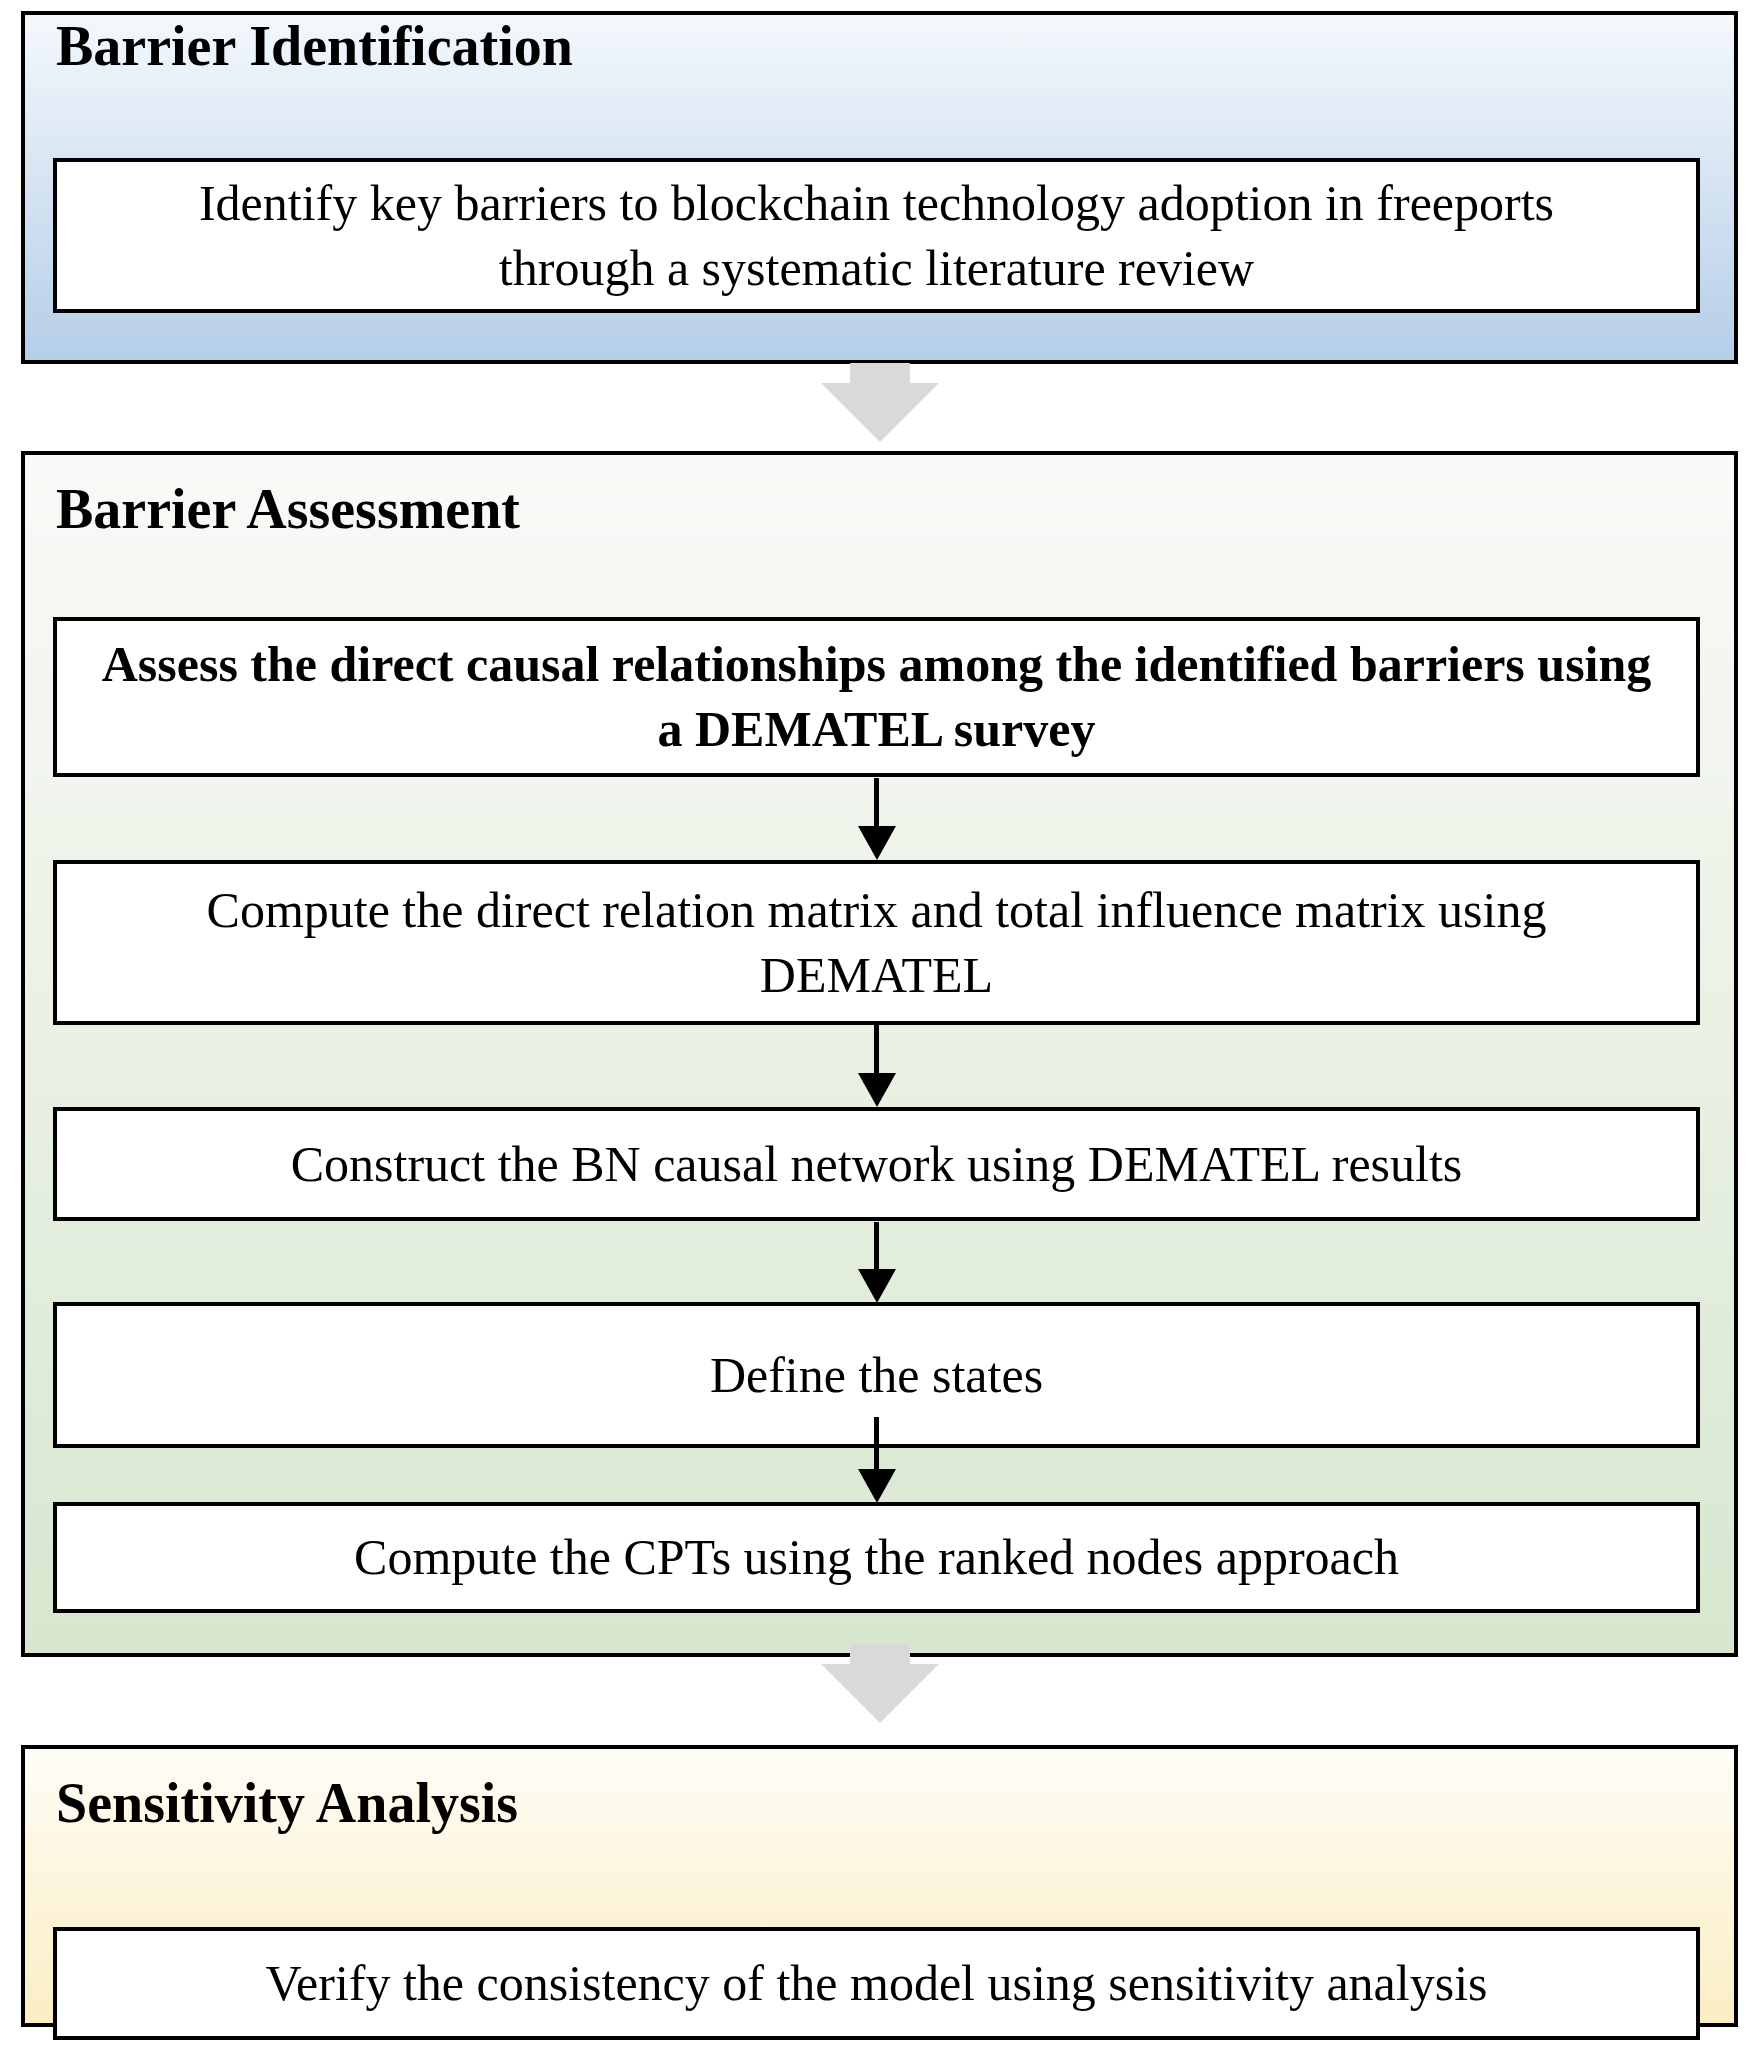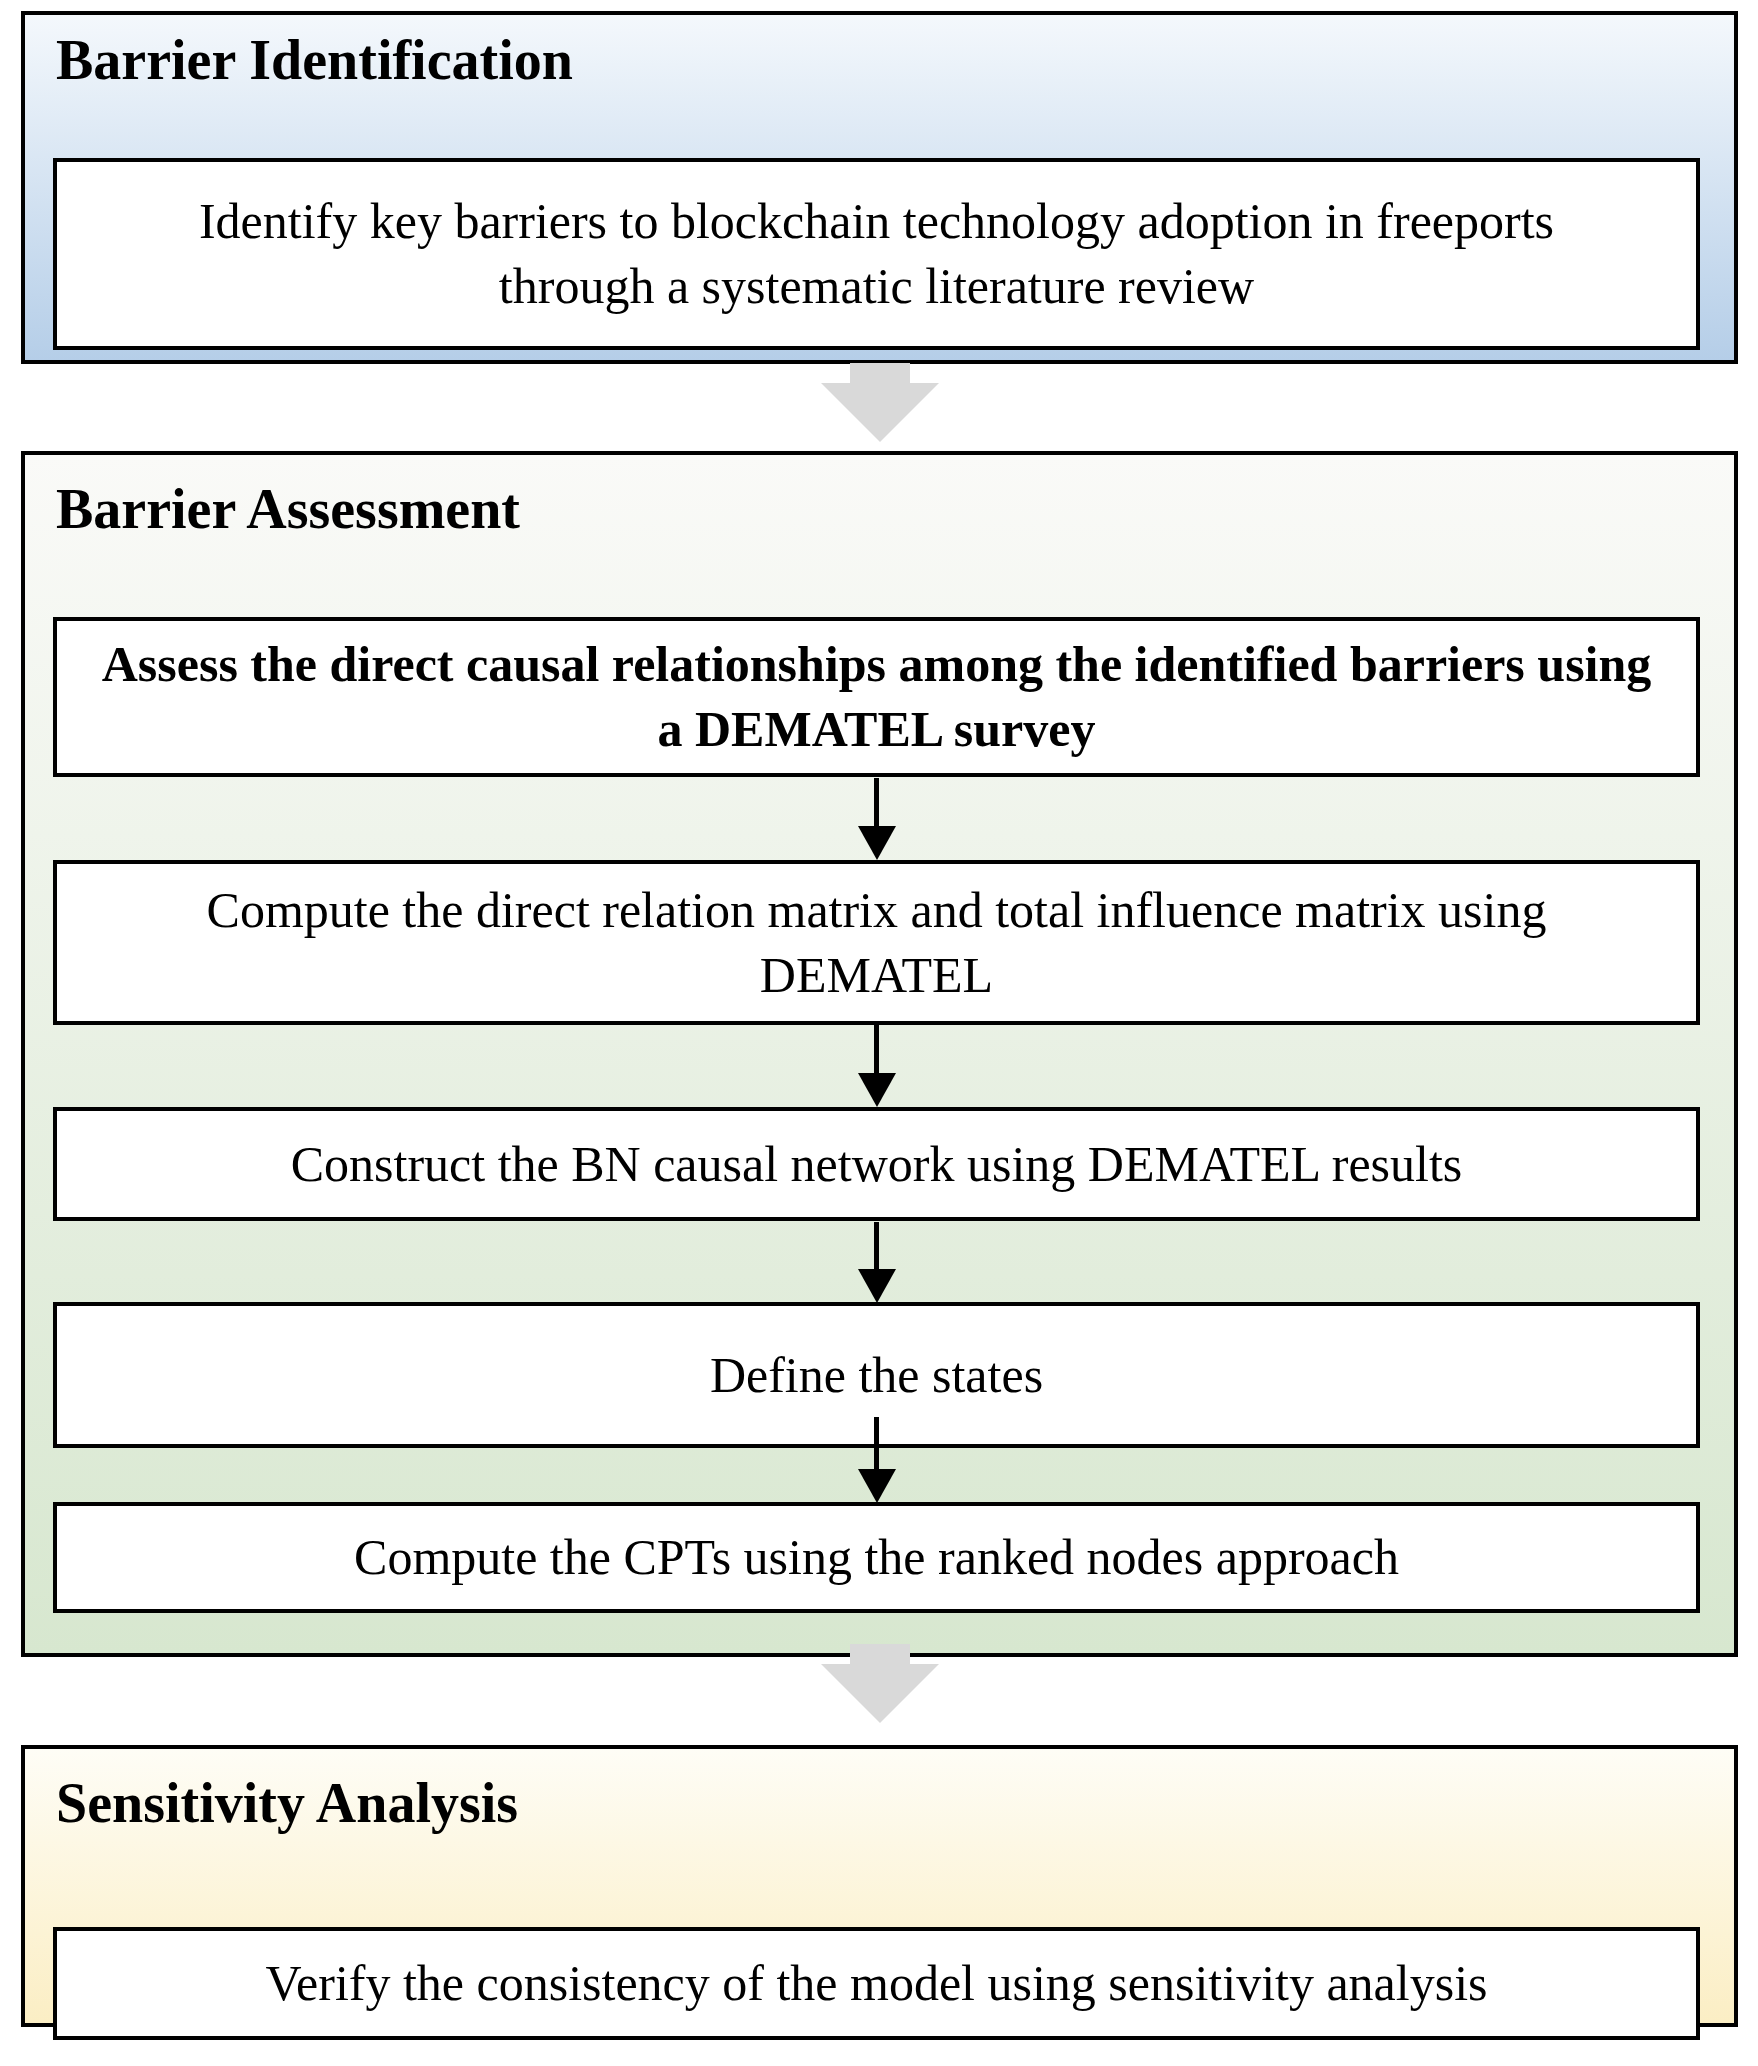--- a/index.html
+++ b/index.html
@@ -36,21 +36,21 @@
     margin-top: 24px;
   }
   .section-title {
     position: absolute;
     left: 31px;
     font-size: 56px;
     font-weight: bold;
     line-height: 1.1;
     white-space: nowrap;
   }
-  .section-identification .section-title { top: 15px; text-align: center; }
+  .section-identification .section-title { top: 1px; text-align: center; }
   .section-assessment .section-title { top: 24px; }
   .section-sensitivity .section-title { top: 24px; }
 
   .step-box {
     position: absolute;
     left: 28px;
     width: 1647px;
     background: var(--box-background, #ffffff);
     border: 4.9px solid var(--border, #000000);
     box-sizing: border-box;
@@ -60,21 +60,21 @@
     text-align: center;
     padding: 0 28px;
   }
   .step-text {
     font-size: 50px;
     line-height: 1.3;
     white-space: pre-line;
   }
 
   
-  .box-identify { top: 143px; height: 192px; }
+  .box-identify { top: 143px; height: 155px; }
 
   
   .box-assess    { top: 162px;  height: 160px; font-weight: bold; }
   .box-compute   { top: 405px;  height: 165px; }
   .box-construct { top: 652px;  height: 114px; }
   .box-define    { top: 847px; height: 146px; }
   .box-cpt       { top: 1047px; height: 111px; }
 
   
   .box-verify { top: 178px; height: 113px; }

